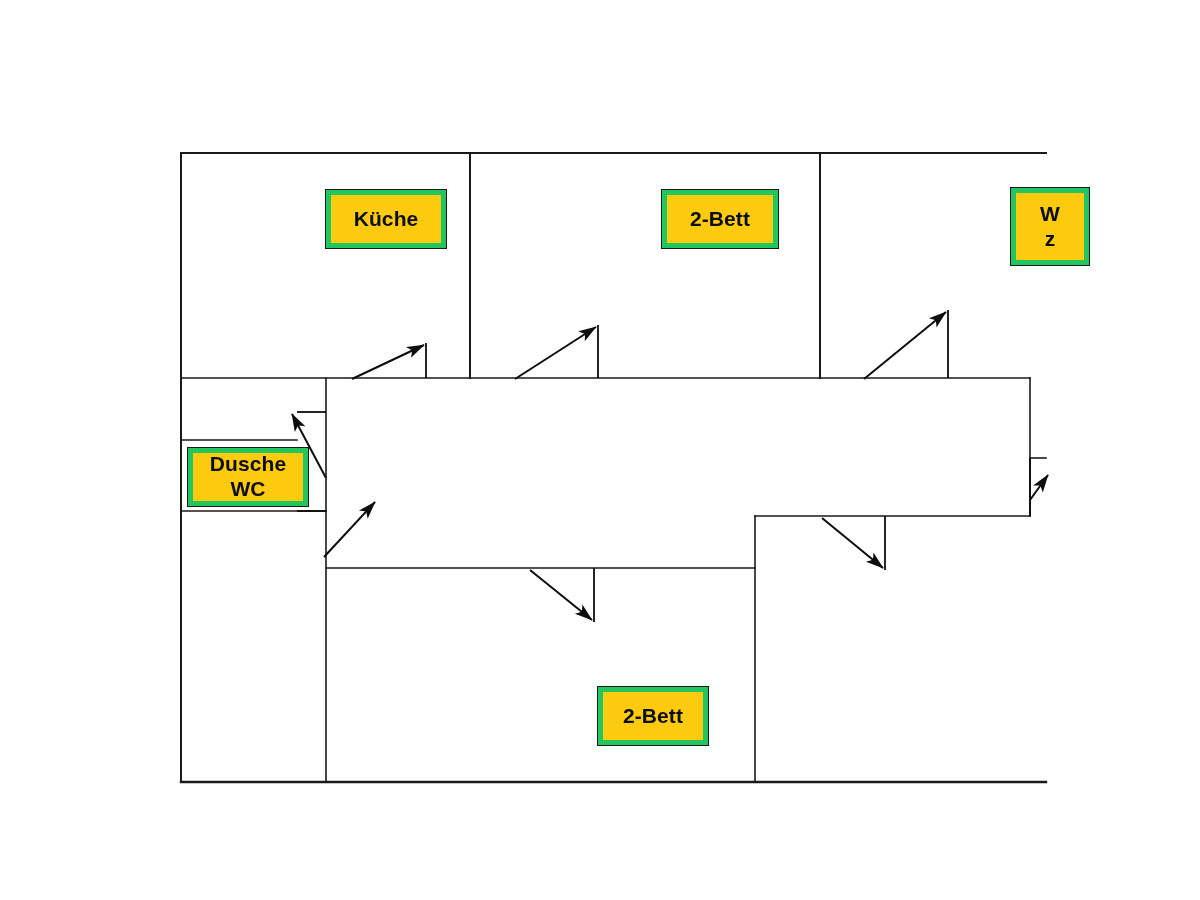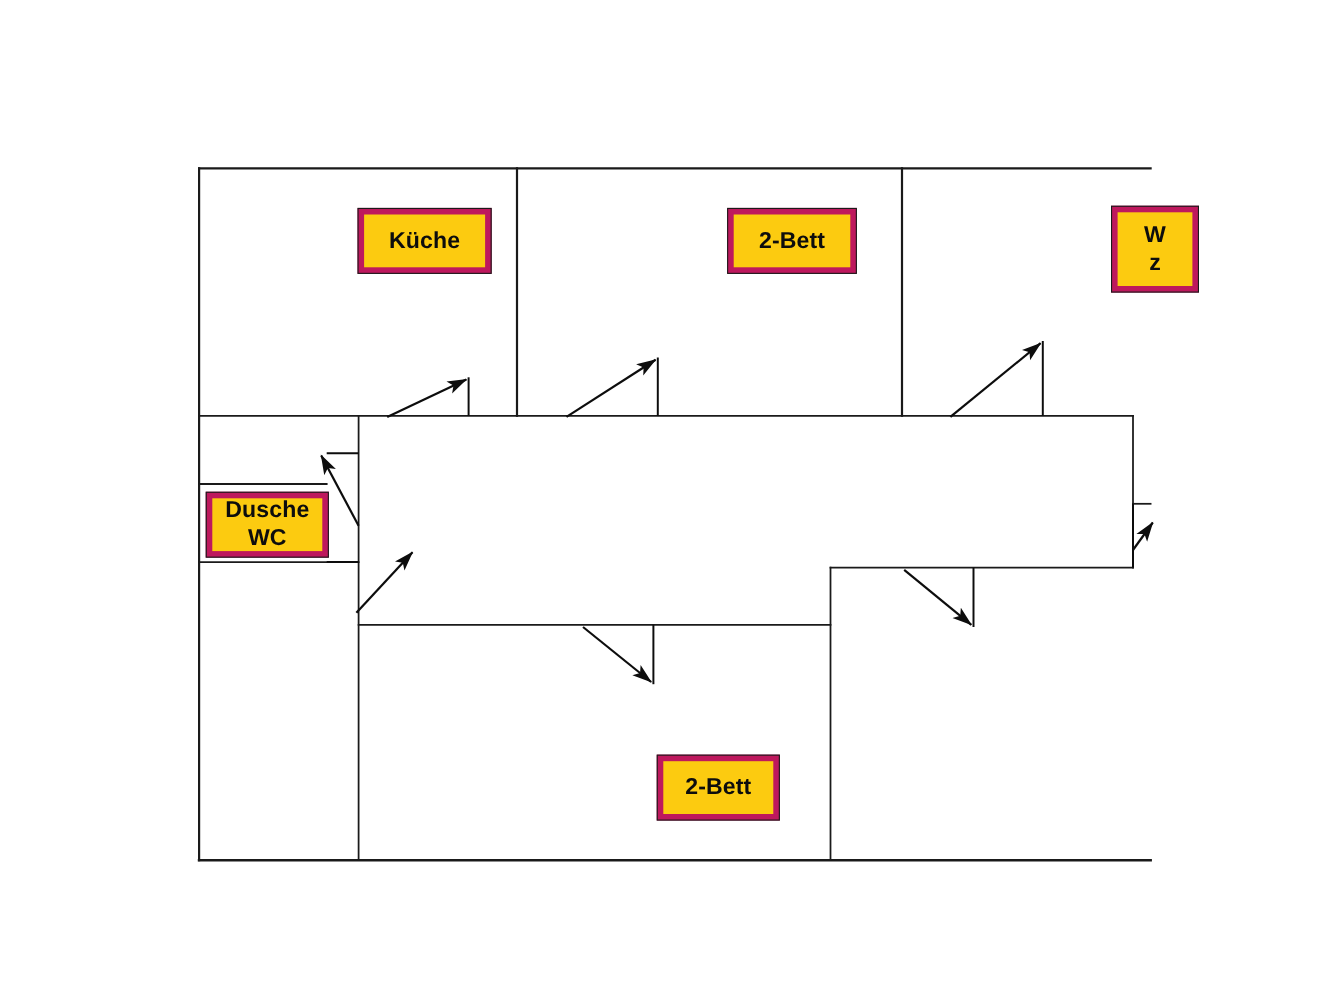--- a/index.html
+++ b/index.html
@@ -20,21 +20,21 @@
     position: absolute;
     left: 0;
     top: 0;
     width: 1200px;
     height: 900px;
     display: block;
   }
   .room-label {
     position: absolute;
     box-sizing: border-box;
-    background: #be185d;
+    background: #22c55e;
     border: 1.6px solid #1a1a1a;
     padding: 5px;
     display: flex;
     align-items: center;
     justify-content: flex-start;
     z-index: 5;
   }
   .room-label .chip {
     width: 100%;
     height: 100%;
@@ -113,21 +113,21 @@
     </div>
   </div>
 
   <div class="room-label" style="left: 1010px; top: 187px; width: 80px; height: 79px;">
     <div class="chip">
       <span>W</span>
       <span>z</span>
     </div>
   </div>
 
-  <div class="room-label" style="left: 187px; top: 447px; width: 112px; height: 60px;">
+  <div class="room-label" style="left: 187px; top: 447px; width: 122px; height: 60px;">
     <div class="chip">
       <span>Dusche</span>
       <span>WC</span>
     </div>
   </div>
 
   <div class="room-label" style="left: 597px; top: 686px; width: 112px; height: 60px;">
     <div class="chip">
       <span>2-Bett</span>
     </div>

